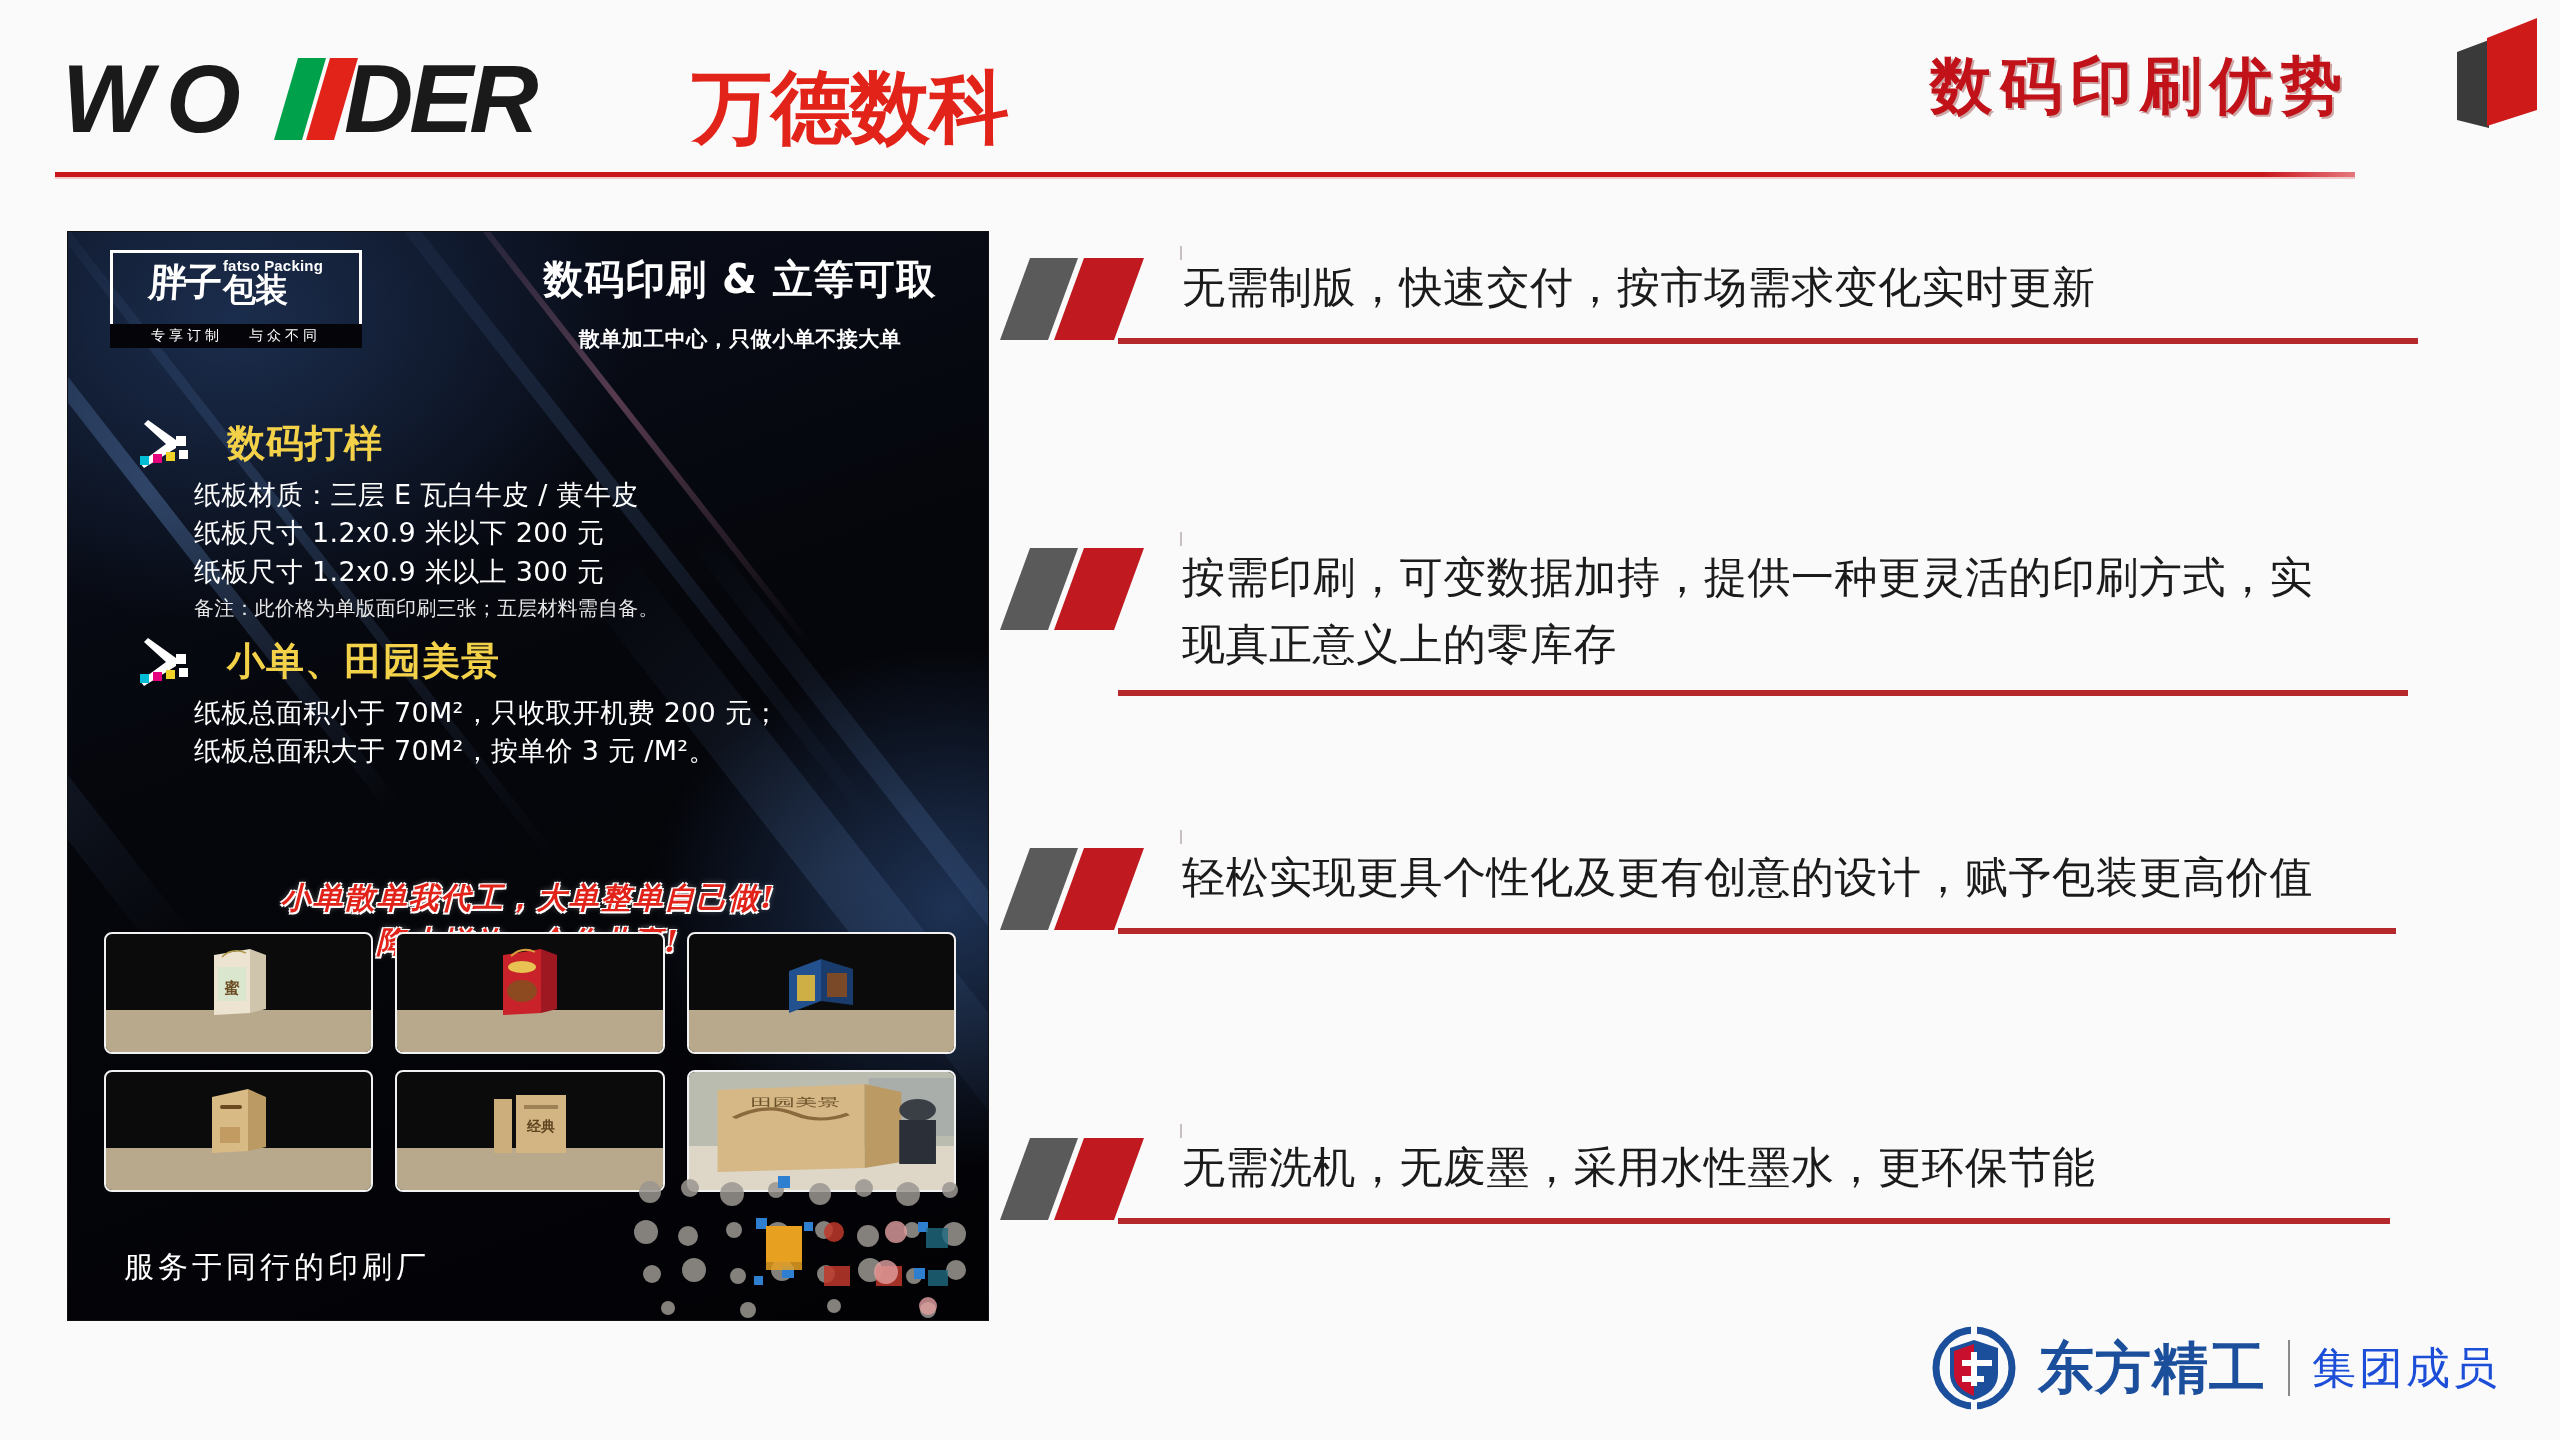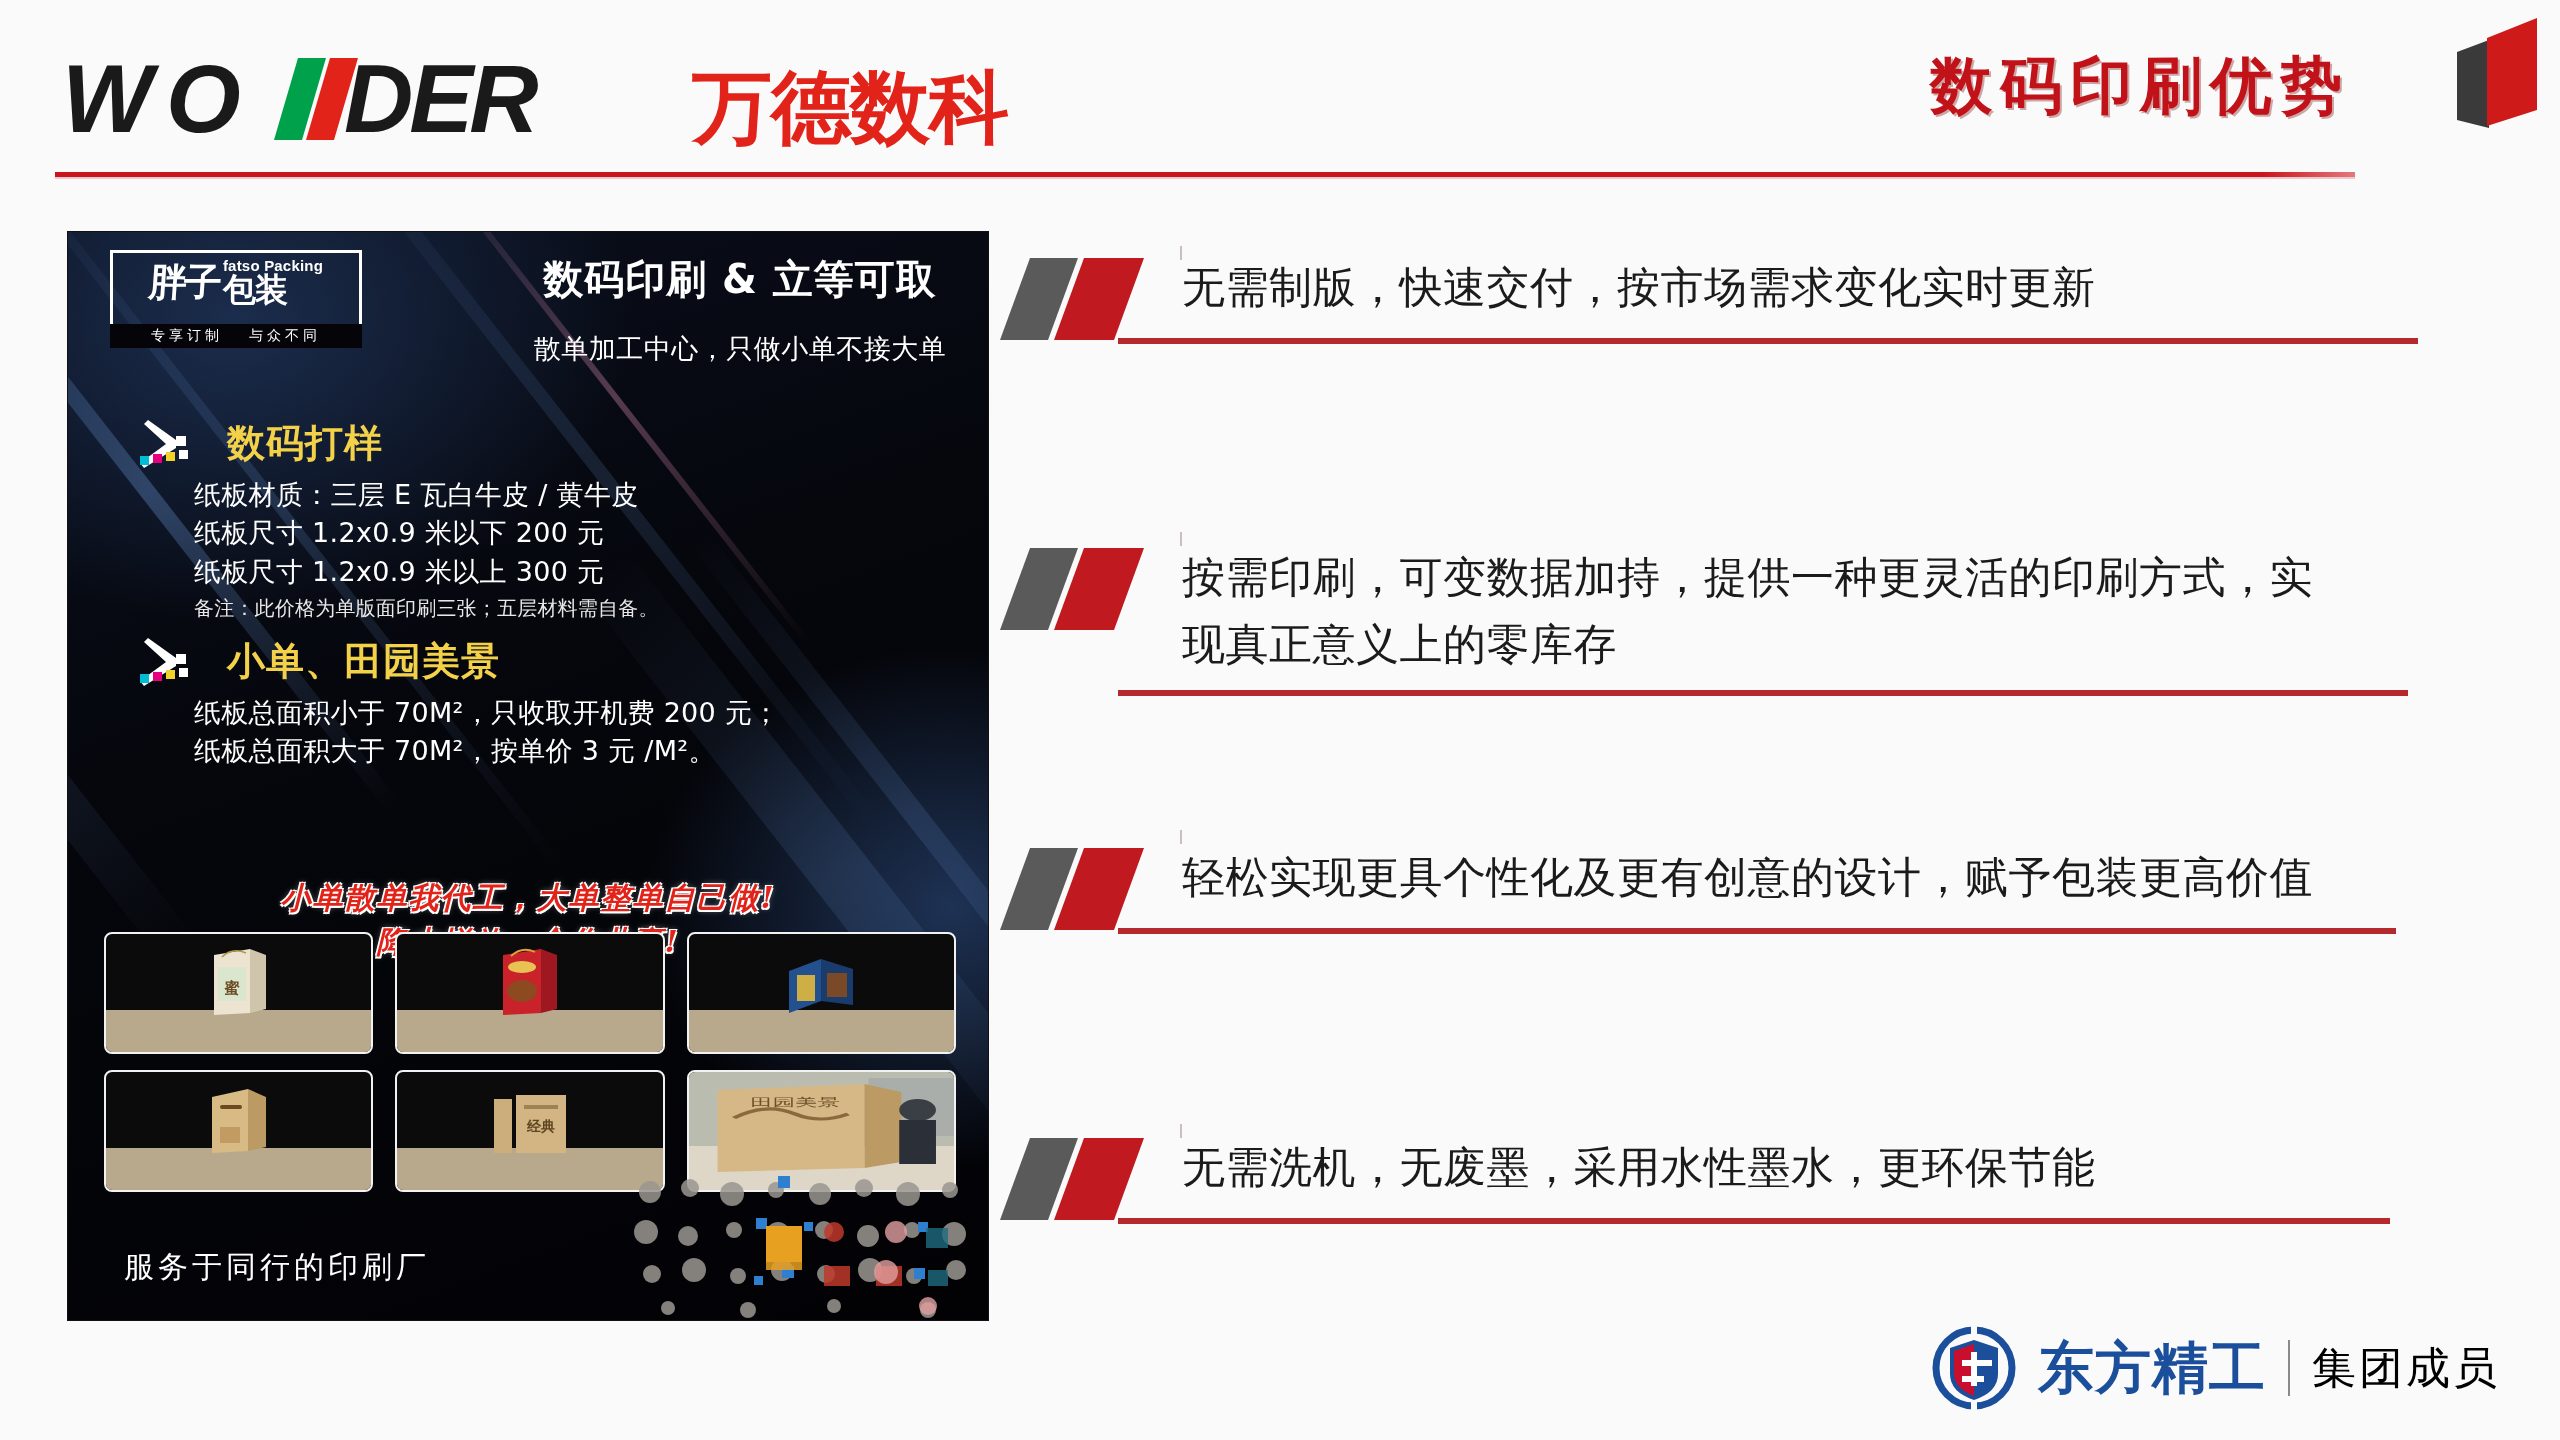--- a/index.html
+++ b/index.html
@@ -90,21 +90,21 @@
   .fatso-tag{ font-size:14px; color:#fff; letter-spacing:4px; font-family:"DejaVu Sans",sans-serif; white-space:nowrap; }
 
   .poster-headline{
     position:absolute; left:452px; top:20px; width:440px; text-align:center;
   }
   .ph-main{
     font-size:40px; font-weight:900; color:#fff; letter-spacing:1px;
     font-family:"DejaVu Sans","Liberation Sans",sans-serif; white-space:nowrap;
   }
   .ph-sub{
-    margin-top:24px; font-size:27px; font-weight:400; color:#fff;
+    margin-top:18px; font-size:21px; font-weight:700; color:#fff;
     letter-spacing:.5px; font-family:"DejaVu Sans",sans-serif; white-space:nowrap;
   }
 
   .sec{ position:absolute; left:66px; width:820px; }
   .sec1{ top:186px; }
   .sec2{ top:404px; }
 
   .sec-head{ display:flex; align-items:center; gap:31px; position:relative; }
   .chev{ position:relative; width:62px; height:52px; flex:0 0 62px; }
   .sec-title{
@@ -173,21 +173,21 @@
     position:absolute; right:60px; bottom:30px;
     display:flex; align-items:center; gap:22px;
   }
   .fl-emblem{ width:84px; height:84px; }
   .fl-name{
     font-size:56px; font-weight:900; color:#1b4f9c; letter-spacing:1px;
     font-family:"DejaVu Sans","Liberation Sans",sans-serif; line-height:1;
   }
   .fl-div{ width:2px; height:56px; background:#8a8a8a; }
   .fl-member{
-    font-size:44px; color:#000000; letter-spacing:3px;
+    font-size:44px; color:#1d4ed8; letter-spacing:3px;
     font-family:"DejaVu Serif","DejaVu Sans",serif; line-height:1;
   }
 </style>
 </head>
 <body>
 
 <div class="slide">
 
   <div class="brand-logo">
     <svg width="620" height="104" viewBox="0 0 620 104">

